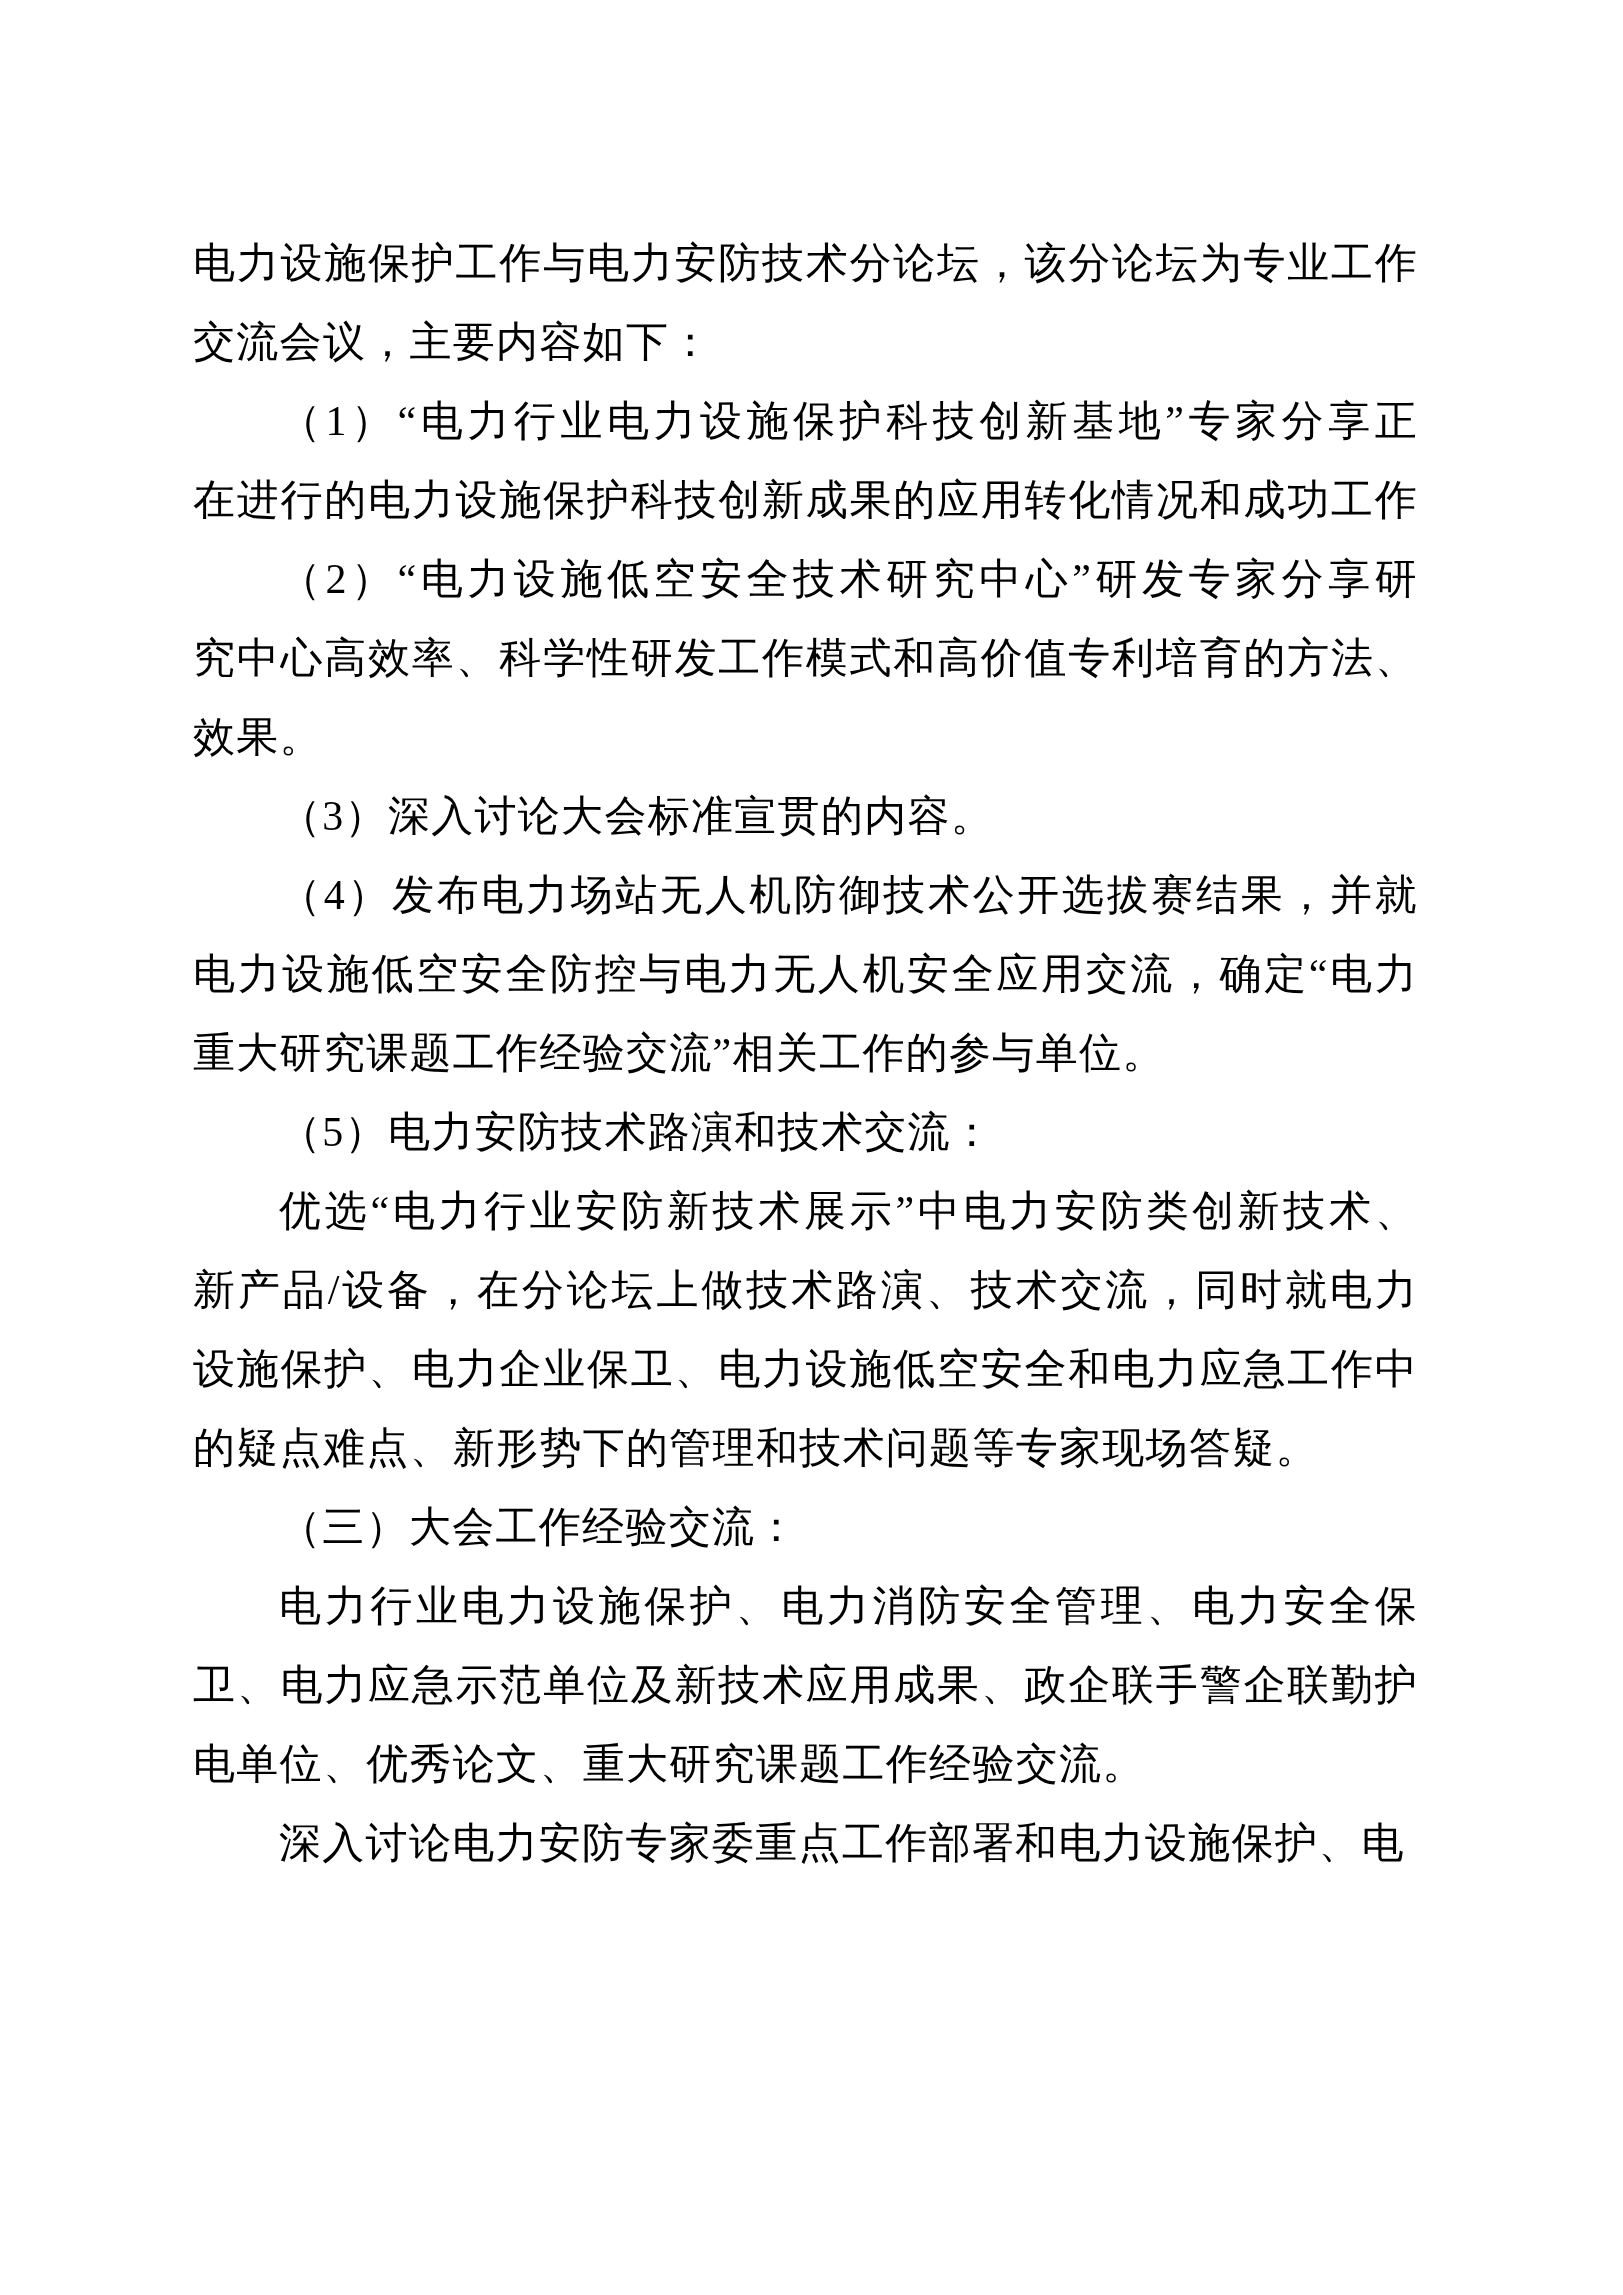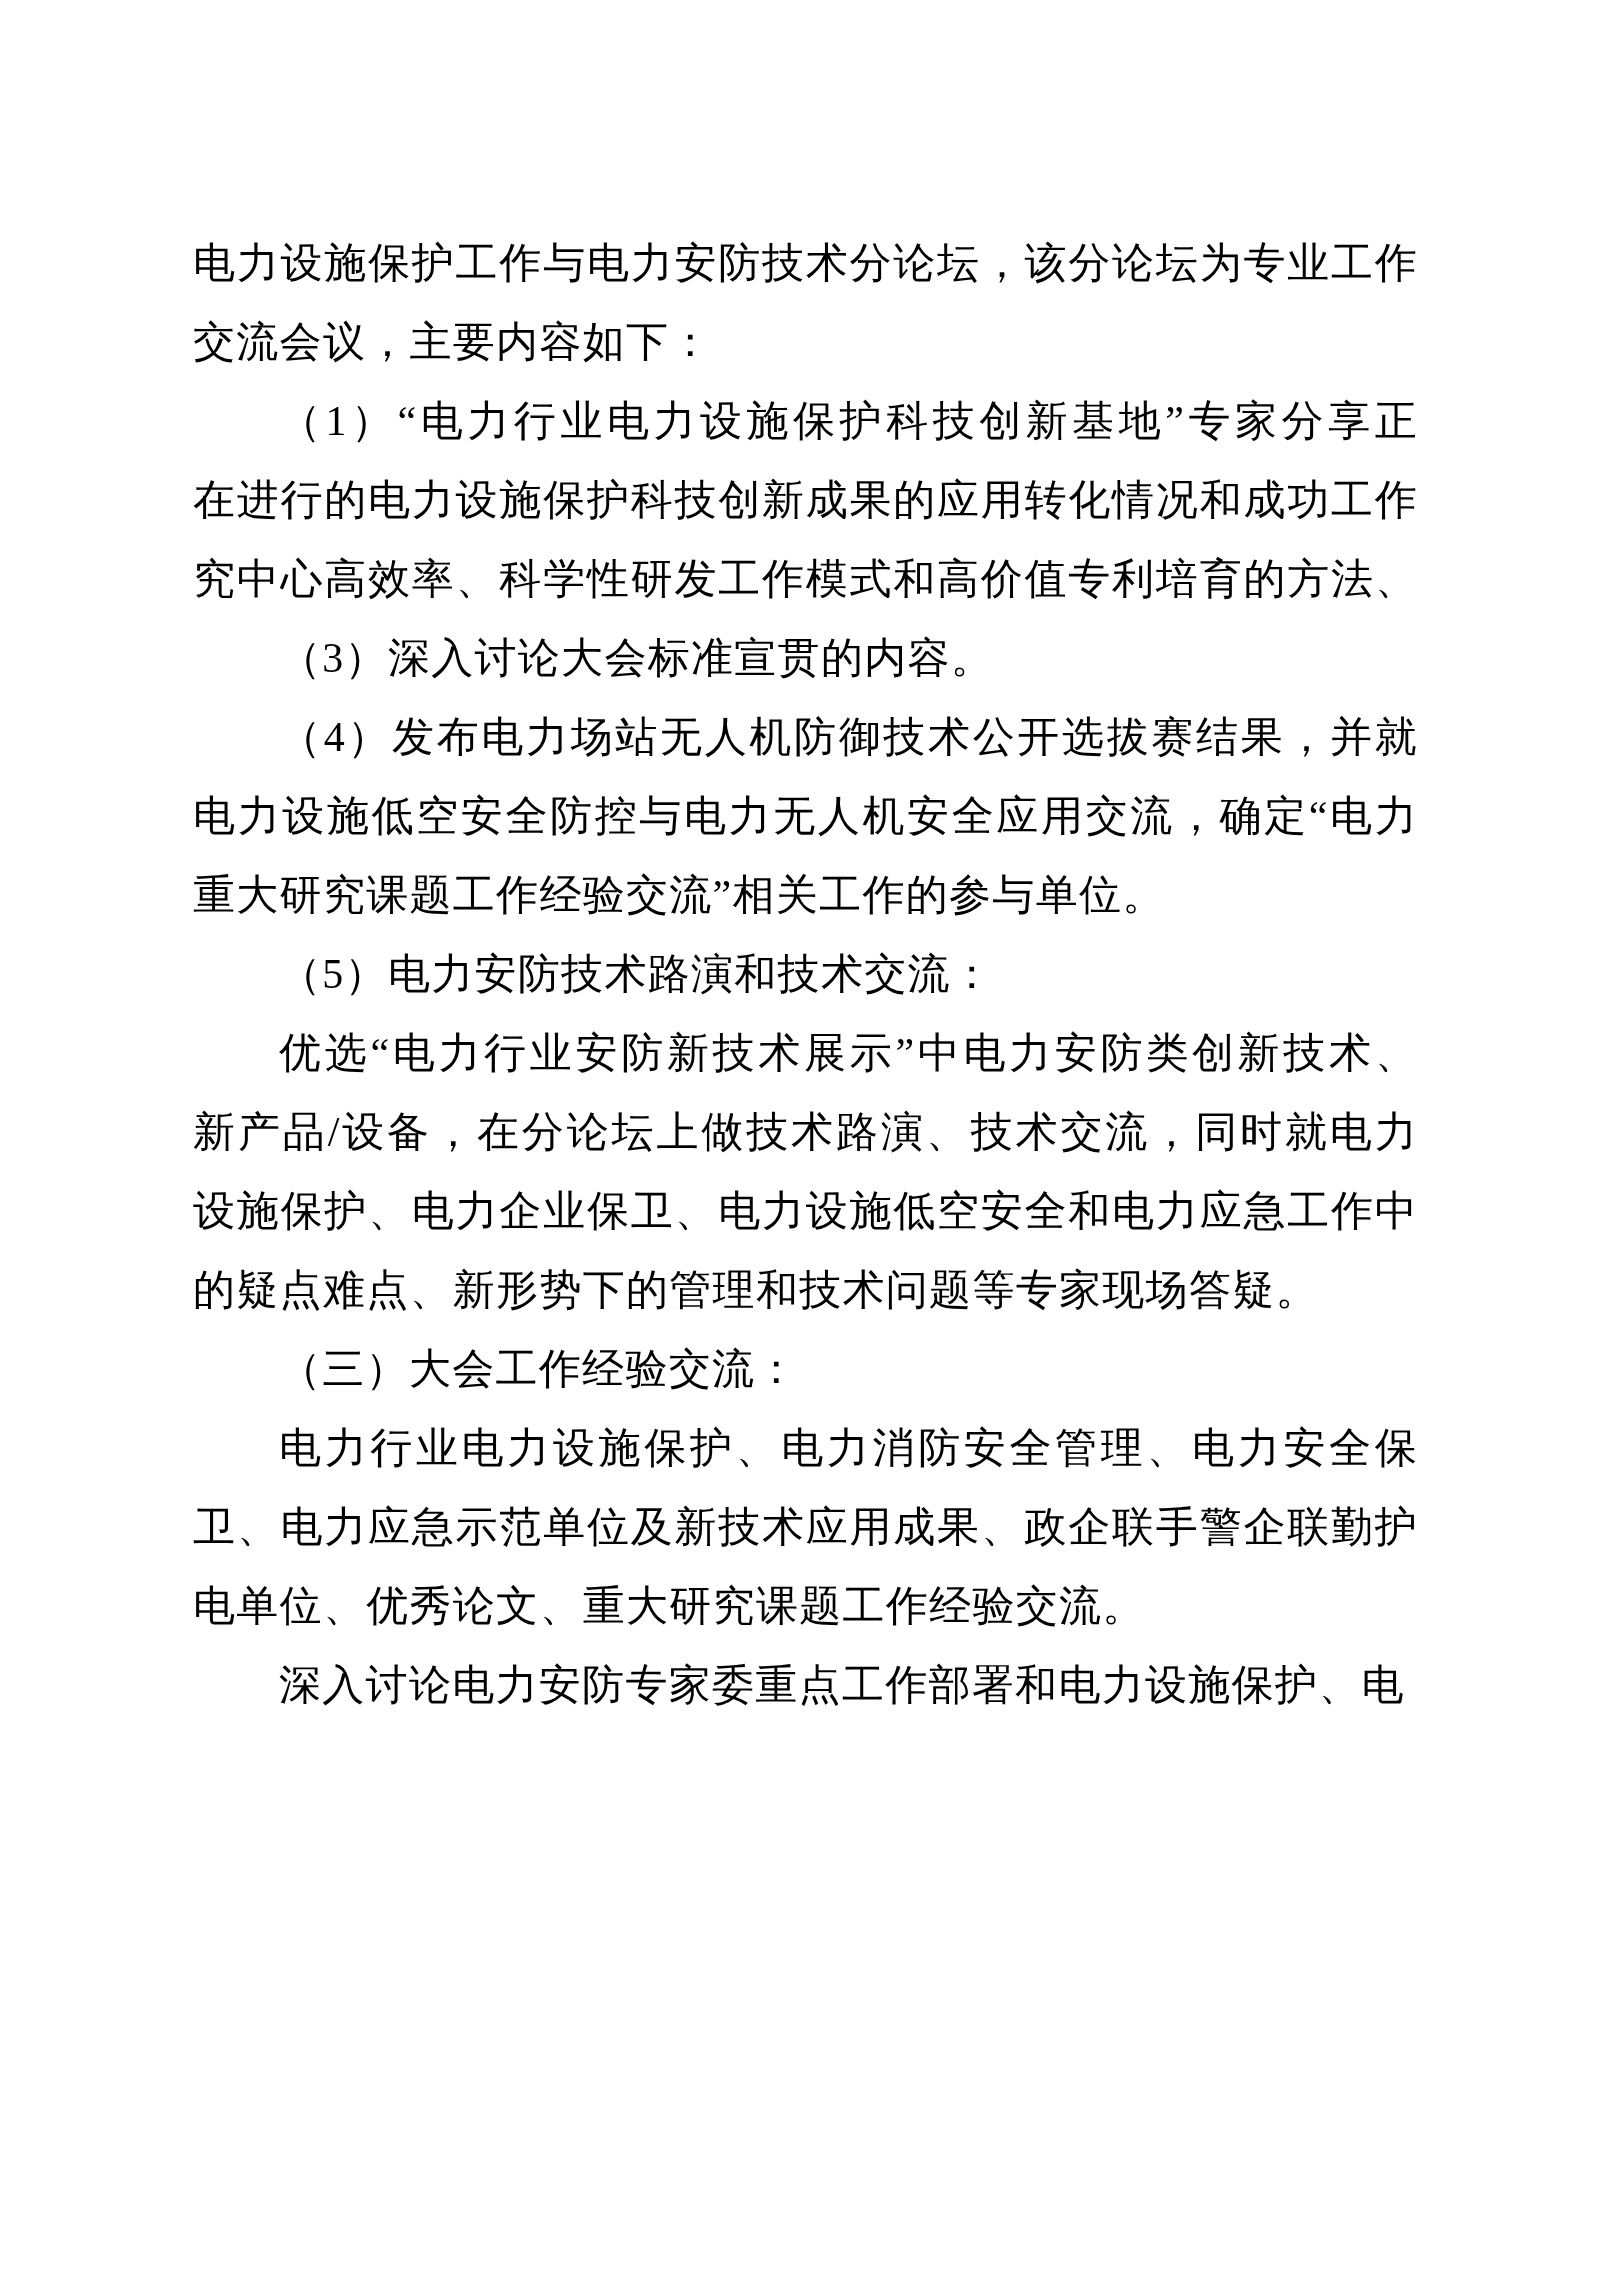--- a/index.html
+++ b/index.html
@@ -42,21 +42,23 @@
 </style>
 </head>
 <body>
 
 <div class="page">
   <div class="text-block">
     <div class="line fill">电力设施保护工作与电力安防技术分论坛，该分论坛为专业工作</div>
     <div class="line">交流会议，主要内容如下：</div>
     <div class="line indent fill">（1）“电力行业电力设施保护科技创新基地”专家分享正</div>
     <div class="line fill">在进行的电力设施保护科技创新成果的应用转化情况和成功工作</div>
+    <div class="line indent fill">（2）“电力设施低空安全技术研究中心”研发专家分享研</div>
     <div class="line fill">究中心高效率、科学性研发工作模式和高价值专利培育的方法、</div>
+    <div class="line">效果。</div>
     <div class="line indent">（3）深入讨论大会标准宣贯的内容。</div>
     <div class="line indent fill">（4）发布电力场站无人机防御技术公开选拔赛结果，并就</div>
     <div class="line fill">电力设施低空安全防控与电力无人机安全应用交流，确定“电力</div>
     <div class="line">重大研究课题工作经验交流”相关工作的参与单位。</div>
     <div class="line indent">（5）电力安防技术路演和技术交流：</div>
     <div class="line indent fill">优选“电力行业安防新技术展示”中电力安防类创新技术、</div>
     <div class="line fill">新产品/设备，在分论坛上做技术路演、技术交流，同时就电力</div>
     <div class="line fill">设施保护、电力企业保卫、电力设施低空安全和电力应急工作中</div>
     <div class="line">的疑点难点、新形势下的管理和技术问题等专家现场答疑。</div>
     <div class="line indent bold">（三）大会工作经验交流：</div>

